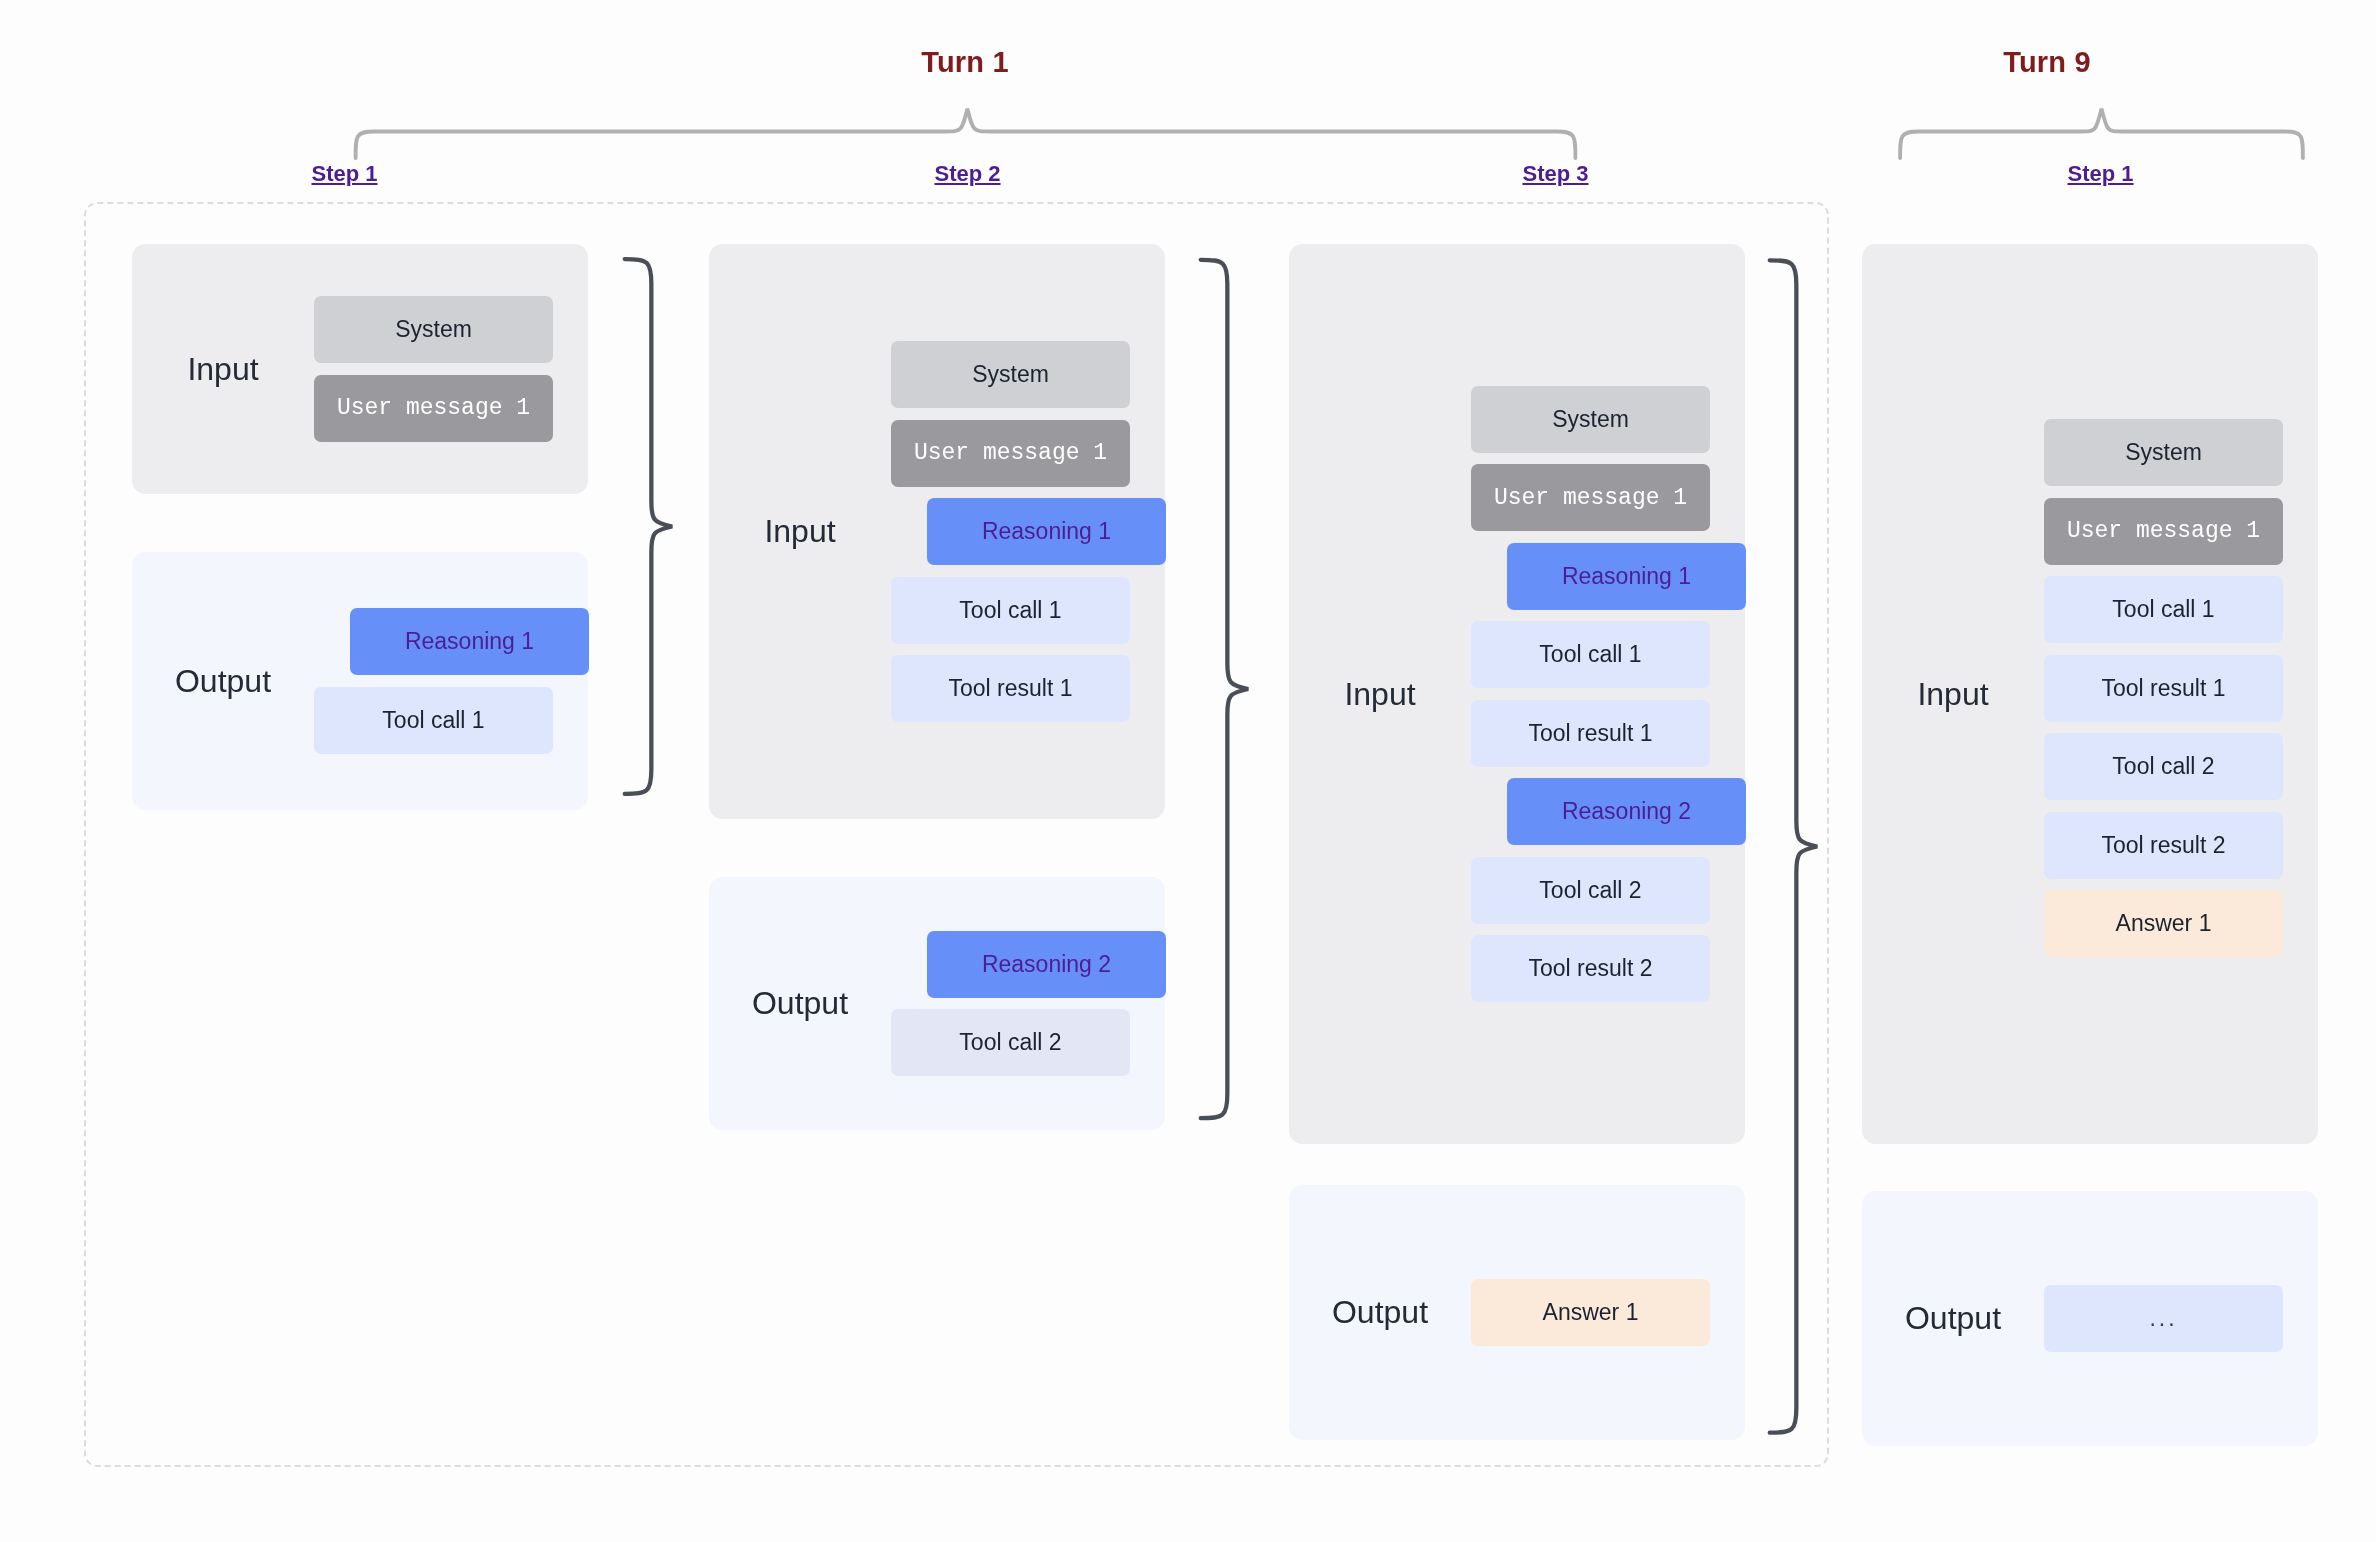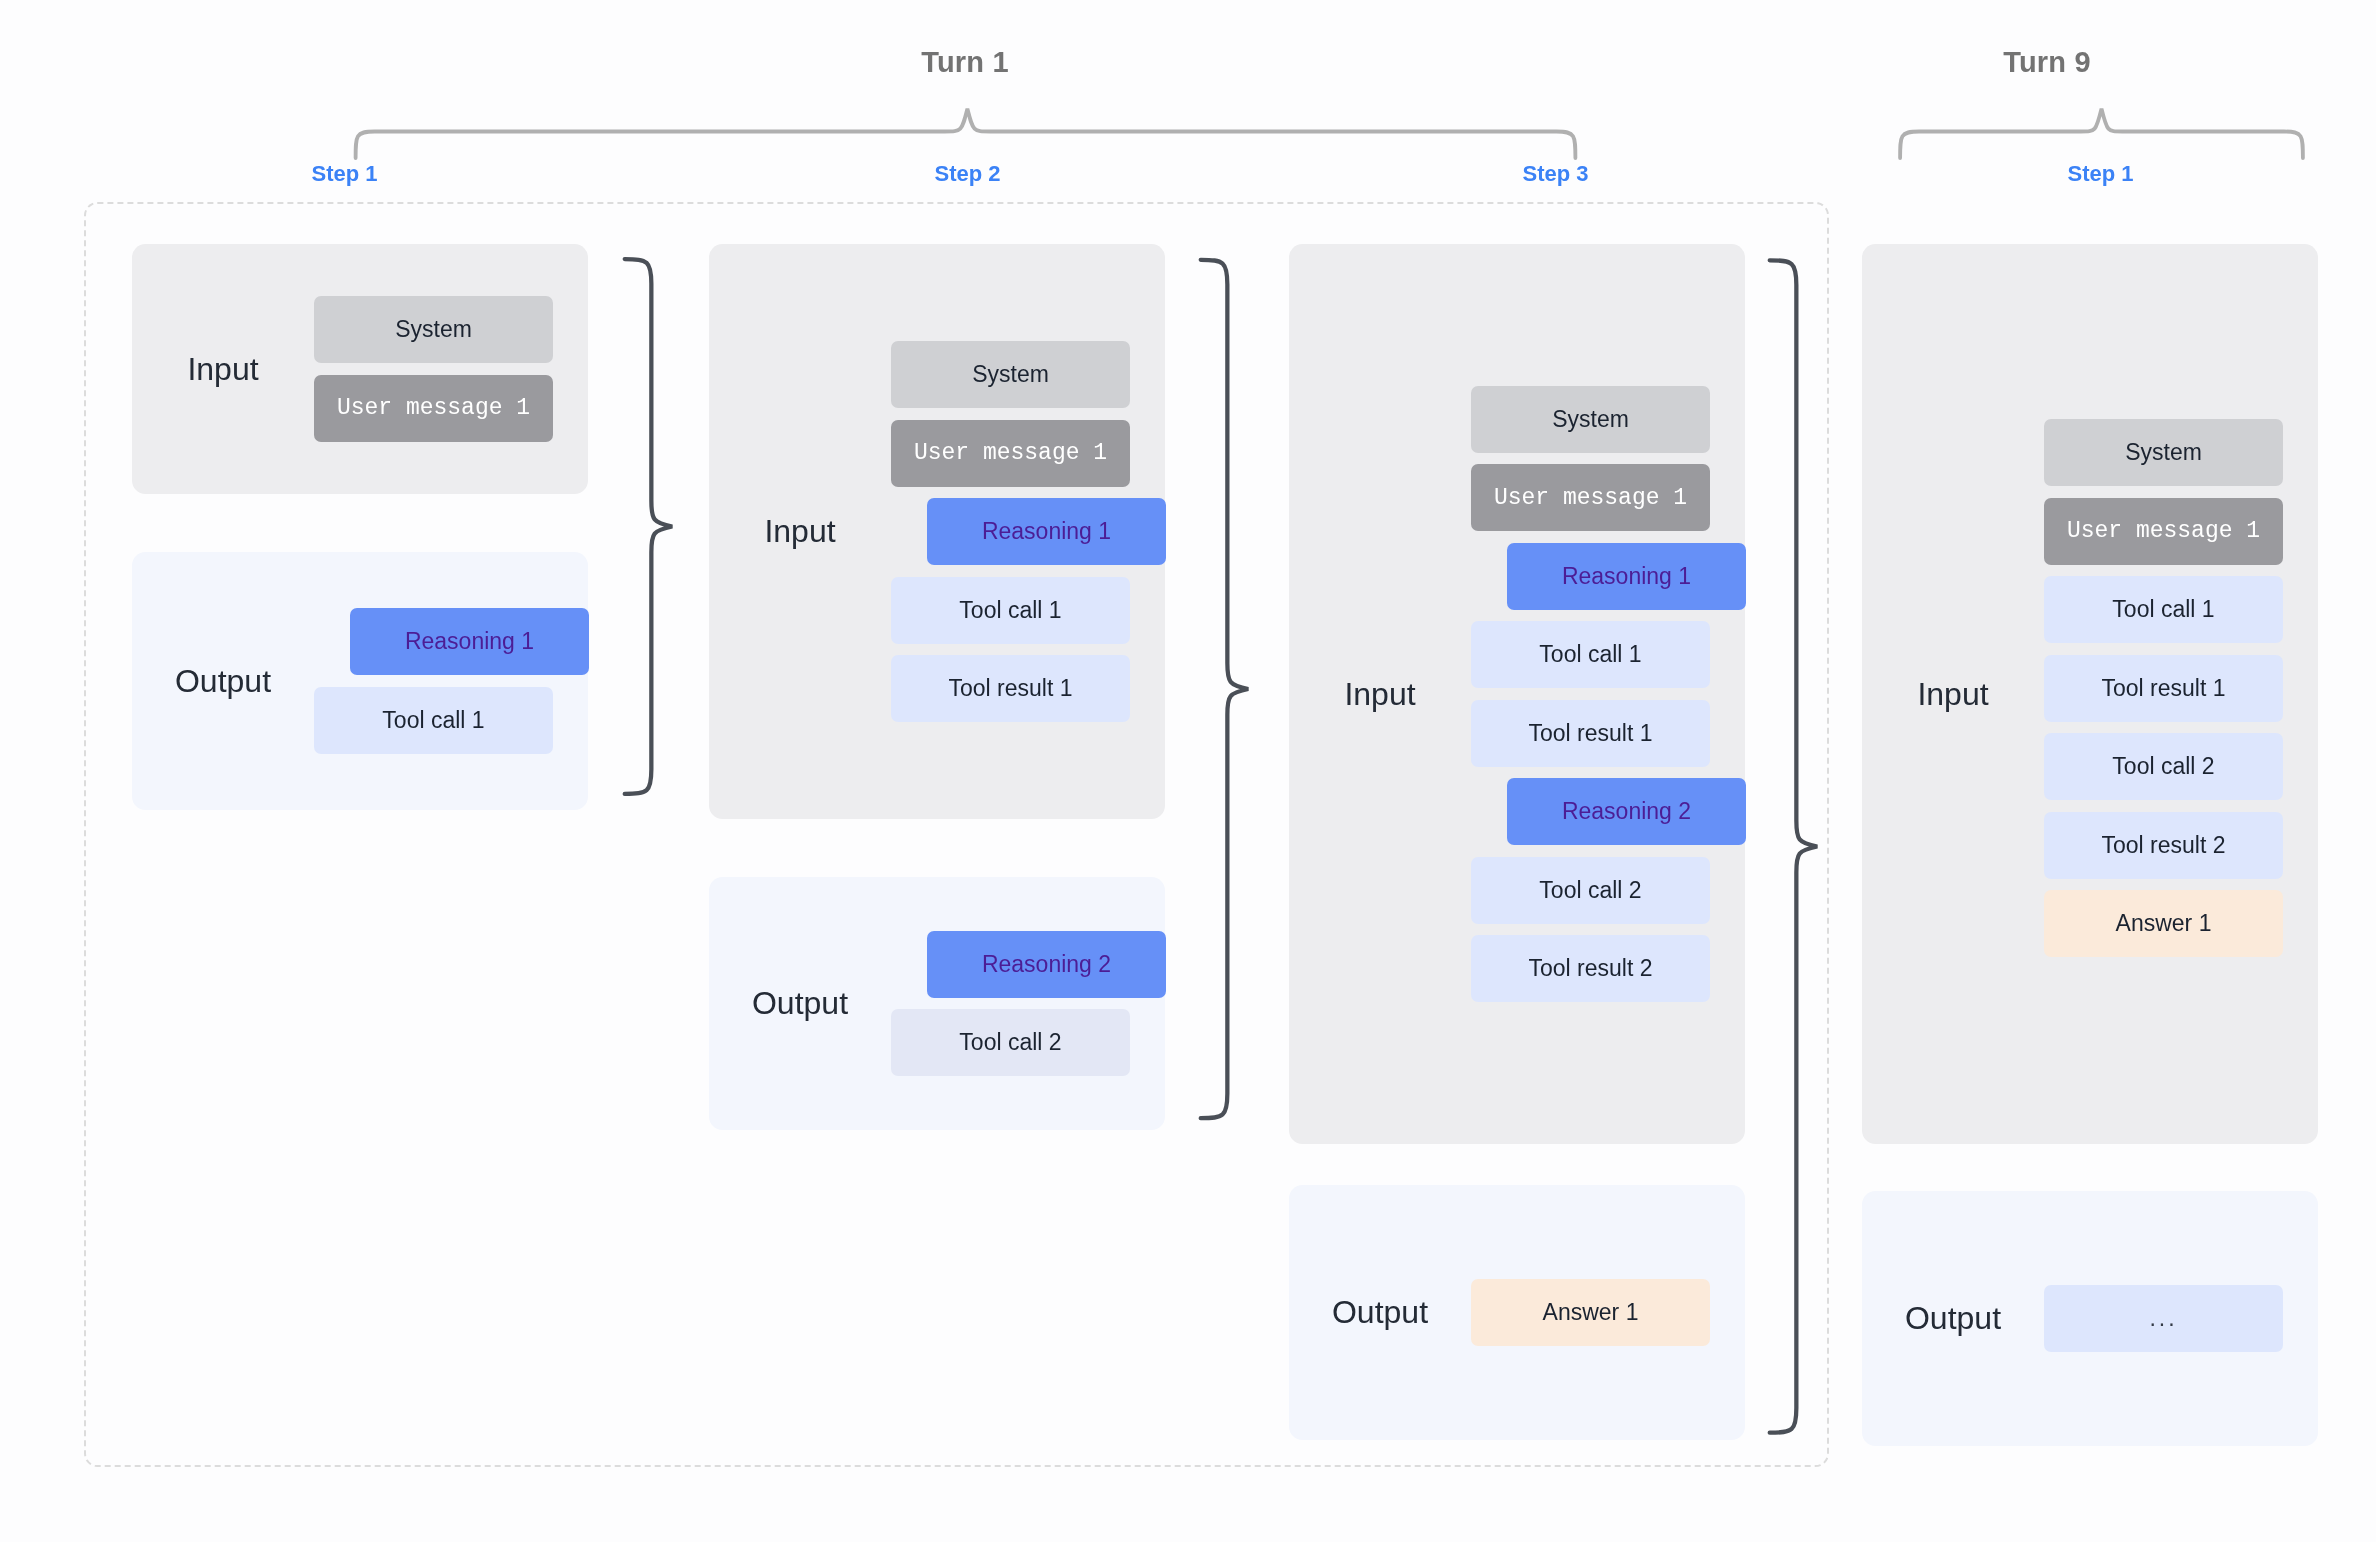--- a/index.html
+++ b/index.html
@@ -9,28 +9,28 @@
     font-family:"Liberation Sans","DejaVu Sans",sans-serif;
     color:#1b2330;
     overflow:hidden;
     position:relative;
   }
   .canvas{position:absolute;inset:0;}
 
   
   .turn-title{
     position:absolute;
-    font-size:29px;font-weight:bold;color:#737373;
+    font-size:29px;font-weight:bold;color:#7f1d1d;
     text-align:center;letter-spacing:0.2px;
     white-space:nowrap;
   }
   .step-title{
     position:absolute;
-    font-size:22px;font-weight:bold;color:#3b82f6;
-    text-align:center;white-space:nowrap;
+    font-size:22px;font-weight:bold;color:#4c1d95;
+    text-align:center;white-space:nowrap;text-decoration:underline;
   }
   .brace-top{position:absolute;}
 
   
   .group-dashed{
     position:absolute;
     border:2.9px dashed #dcdcdc;
     border-radius:13.4px;
     box-sizing:border-box;
   }

